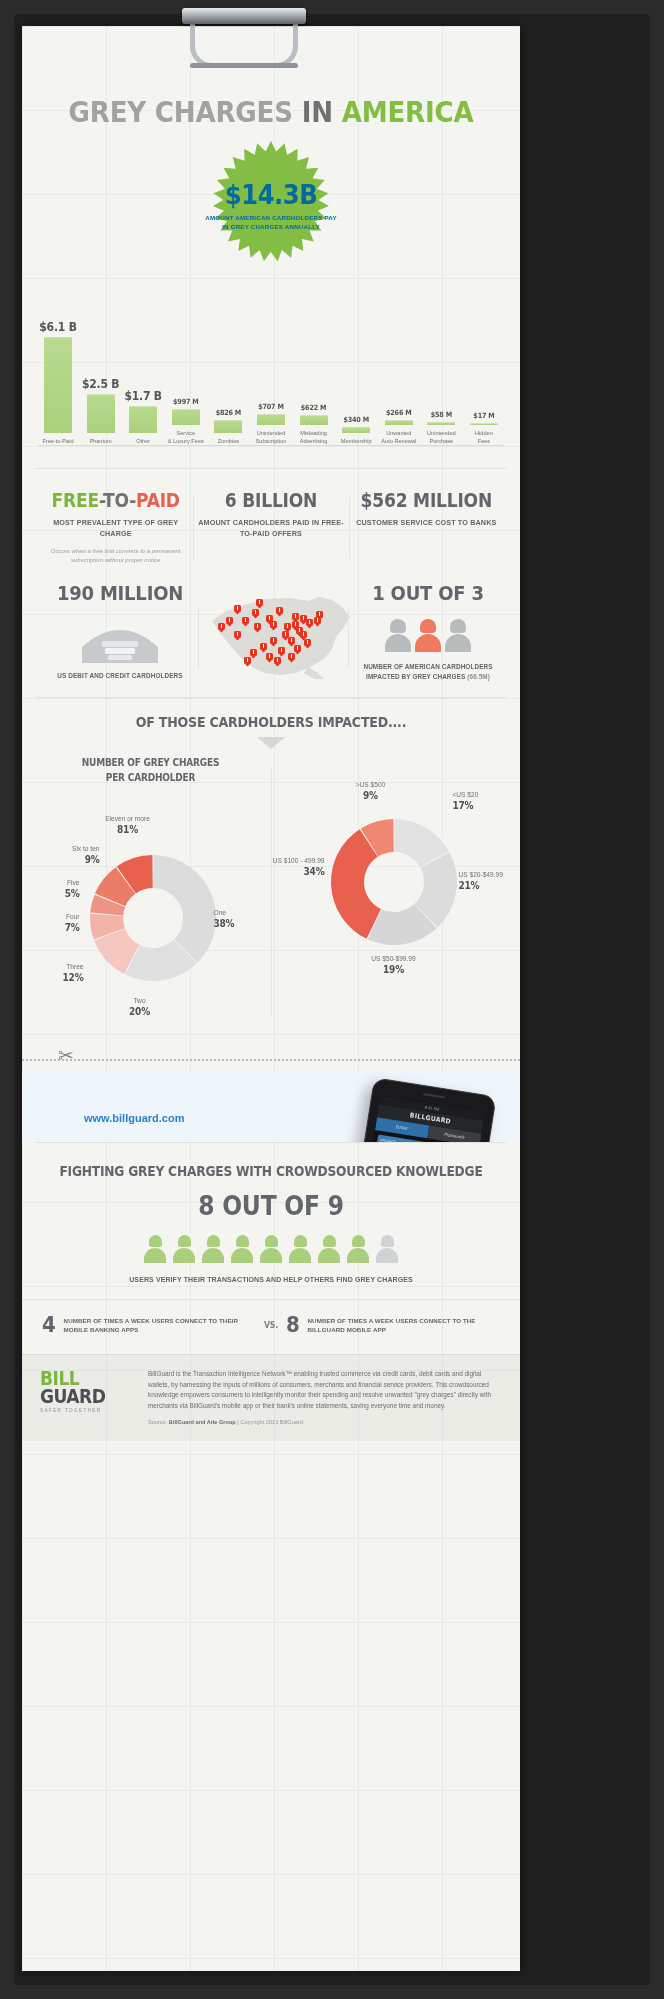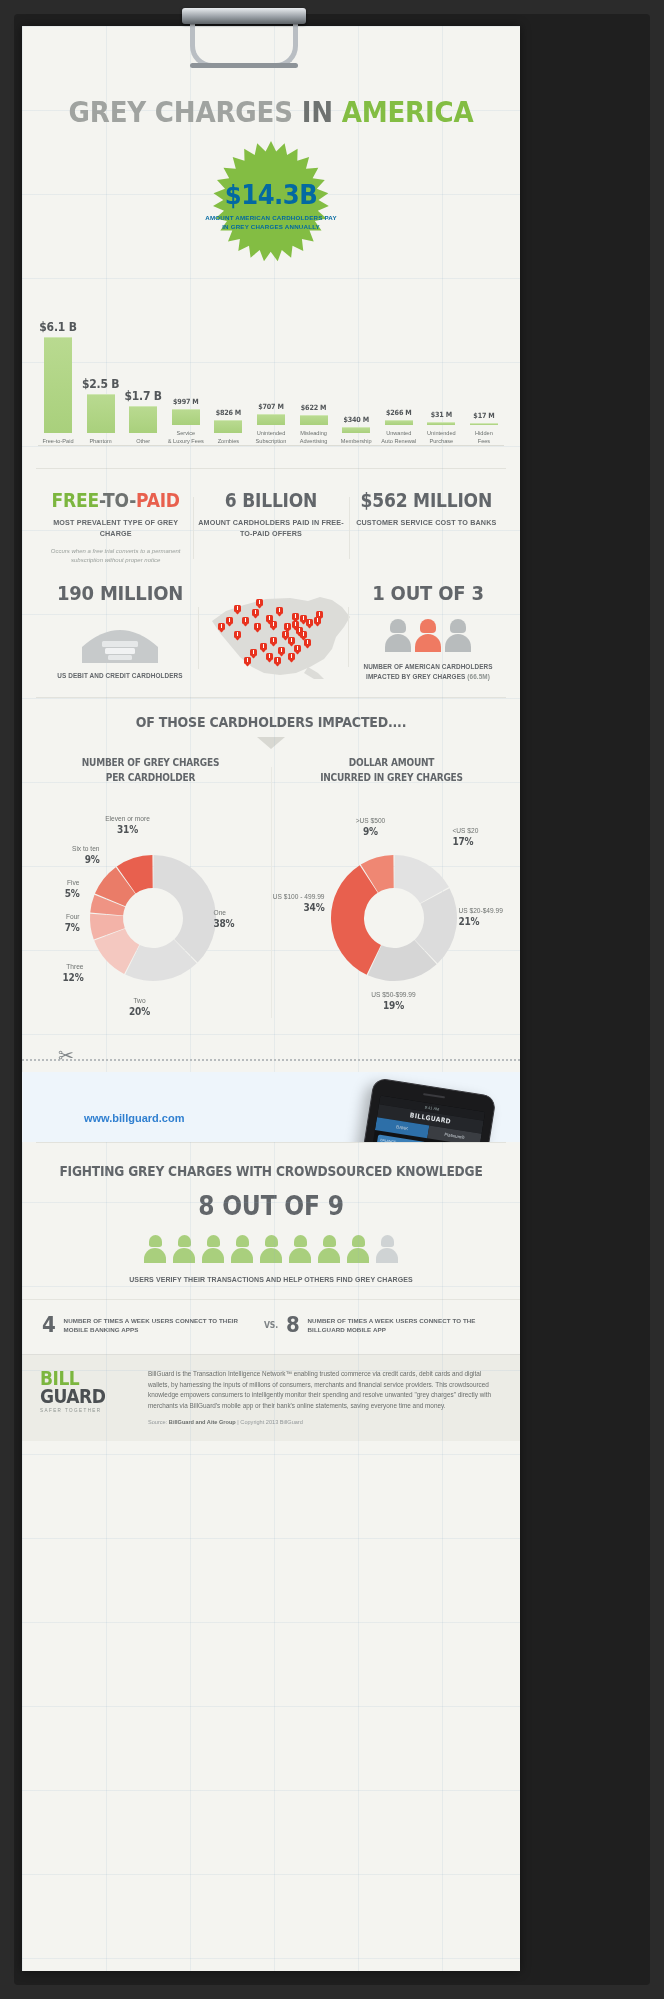--- a/index.html
+++ b/index.html
@@ -305,21 +305,21 @@
             <div class="bar-val cond sm">$340 M</div>
             <div class="bar" style="height: 6px;"></div>
             <div class="bar-lbl">Membership</div>
           </div>
           <div class="bar-col">
             <div class="bar-val cond sm">$266 M</div>
             <div class="bar" style="height: 5px;"></div>
             <div class="bar-lbl">Unwanted<br>Auto Renewal</div>
           </div>
           <div class="bar-col">
-            <div class="bar-val cond sm">$31 M</div>
+            <div class="bar-val cond sm">$58 M</div>
             <div class="bar" style="height: 3px;"></div>
             <div class="bar-lbl">Unintended<br>Purchase</div>
           </div>
           <div class="bar-col">
             <div class="bar-val cond sm">$17 M</div>
             <div class="bar" style="height: 2px;"></div>
             <div class="bar-lbl">Hidden<br>Fees</div>
           </div>
         </div>
     <div style="position:relative;height:1px;margin:0 16px;background:#dcdcd5;"></div>
@@ -593,30 +593,26 @@
         <div class="dlbl l" style="left:0px;top:88px;width:44px">
           <span class="n">Five</span>
           <span class="v cond">5%</span>
         </div>
         <div class="dlbl l" style="left:2px;top:54px;width:62px">
           <span class="n">Six to ten</span>
           <span class="v cond">9%</span>
         </div>
         <div class="dlbl" style="left:46px;top:24px;width:92px">
           <span class="n">Eleven or more</span>
-          <span class="v cond">31%</span>
+          <span class="v cond">81%</span>
         </div>
       </div>
     </div>
 
     <div class="dn">
-      <div class="dn-title cond">
-        <span>DOLLAR AMOUNT</span><br>
-        <span>INCURRED IN GREY CHARGES</span>
-      </div>
       <div class="donut-box">
         <div class="donut" id="donutB"><svg width="130" height="130" viewBox="0 0 130 130">
                 <path d="M 65.60474729813122 2.0029026009499162 A 63 63 0 0 1 119.9134380413837 34.12097277317316 L 91.14925621018271 50.29570132055865 A 30 30 0 0 0 65.287974903872 35.00138219092853 Z" fill="#e2e2e2"></path>
                 <path d="M 120.49611650693929 35.18086096735486 A 63 63 0 0 1 108.56532251428298 110.5089296097646 L 85.74539167346808 86.67091886179267 A 30 30 0 0 0 91.42672214616157 50.800409984454696 Z" fill="#dcdcdc"></path>
                 <path d="M 107.68363889857193 111.33688563527244 A 63 63 0 0 1 38.724332214031435 122.25896682967144 L 52.48777724477688 92.26617468079593 A 30 30 0 0 0 85.3255423326533 87.06518363584402 Z" fill="#d6d6d6"></path>
                 <path d="M 37.629948783521705 121.74398907732302 A 63 63 0 0 1 30.733862176003285 12.133831246941469 L 48.682791512382515 39.825633927114986 A 30 30 0 0 0 51.96664227786748 92.02094717967763 Z" fill="#e8604e"></path>
                 <path d="M 31.755072239371366 11.485751633881804 A 63 63 0 0 1 64.39525270186876 2.0029026009499162 L 64.71202509612797 35.00138219092853 A 30 30 0 0 0 49.16908201874827 39.517024587562766 Z" fill="#ef8773"></path>
               </svg></div>
         <div class="dlbl r" style="left:176px;top:36px;width:54px">
           <span class="n">&lt;US $20</span>

